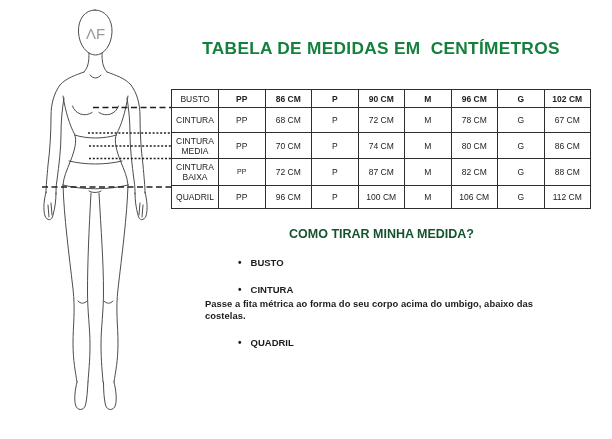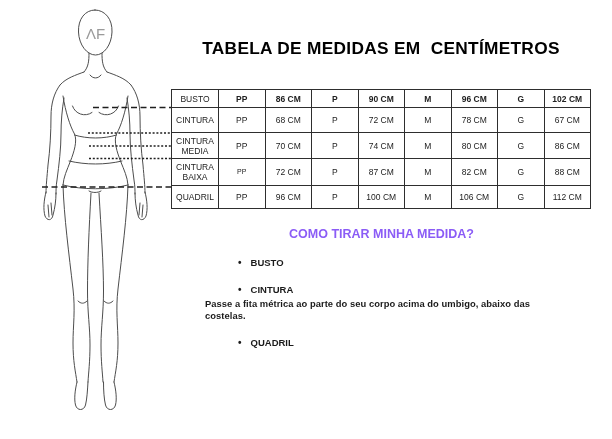--- a/index.html
+++ b/index.html
@@ -3,37 +3,37 @@
 <meta charset="utf-8">
 <style>
   html,body{margin:0;padding:0;background:#fff;}
   .page{
     position:relative;width:612px;height:439px;background:#ffffff;
     font-family:"Liberation Sans",sans-serif;color:#1b1b1b;overflow:hidden;
   }
   .croquis{position:absolute;left:0;top:0;}
   .page-title{
     position:absolute;left:161px;top:38px;width:440px;text-align:center;
-    font-size:17.3px;font-weight:bold;letter-spacing:.3px;color:#000000;white-space:pre;
+    font-size:17.3px;font-weight:bold;letter-spacing:.3px;color:#15803d;white-space:pre;
   }
   table.size-table{
     position:absolute;left:171px;top:89px;width:420px;
     border-collapse:collapse;table-layout:fixed;font-size:8.5px;color:#222;
   }
   table.size-table td{
     border:1px solid #2e2e2e;text-align:center;vertical-align:middle;
     padding:0;line-height:10px;background:#fff;
   }
   tr.row-h0{height:18px;} tr.row-h1{height:25px;} tr.row-h2{height:26px;}
   tr.row-h3{height:27px;} tr.row-h4{height:23px;}
   tr.hdr td{font-weight:bold;}
   tr.hdr td.lbl{font-weight:normal;}
   tr.row-h3 td:nth-child(2){font-size:7px;}
   .instructions{position:absolute;left:205px;top:227px;width:353px;}
-  .ins-heading{text-align:center;font-size:12.5px;font-weight:bold;color:#8b5cf6;}
+  .ins-heading{text-align:center;font-size:12.5px;font-weight:bold;color:#14532d;}
   .ins-item{margin-top:16px;}
   .bullet-line{padding-left:33px;display:flex;align-items:center;gap:9px;
     font-size:9.5px;font-weight:bold;}
   .bullet-dot{font-size:10px;line-height:9px;}
   .ins-text{margin:3px 0 0 0;font-size:9.4px;font-weight:bold;line-height:11.5px;
     letter-spacing:.05px;}
 </style>
 </head>
 <body>
 
@@ -165,21 +165,21 @@
         <span class="bullet-dot">•</span>
         <span>BUSTO</span>
       </div>
     </div>
 
     <div class="ins-item">
       <div class="bullet-line">
         <span class="bullet-dot">•</span>
         <span>CINTURA</span>
       </div>
-      <p class="ins-text">Passe a fita métrica ao parte do seu corpo acima do umbigo, abaixo das costelas.</p>
+      <p class="ins-text">Passe a fita métrica ao forma do seu corpo acima do umbigo, abaixo das costelas.</p>
     </div>
 
     <div class="ins-item">
       <div class="bullet-line">
         <span class="bullet-dot">•</span>
         <span>QUADRIL</span>
       </div>
     </div>
   </div>
 

